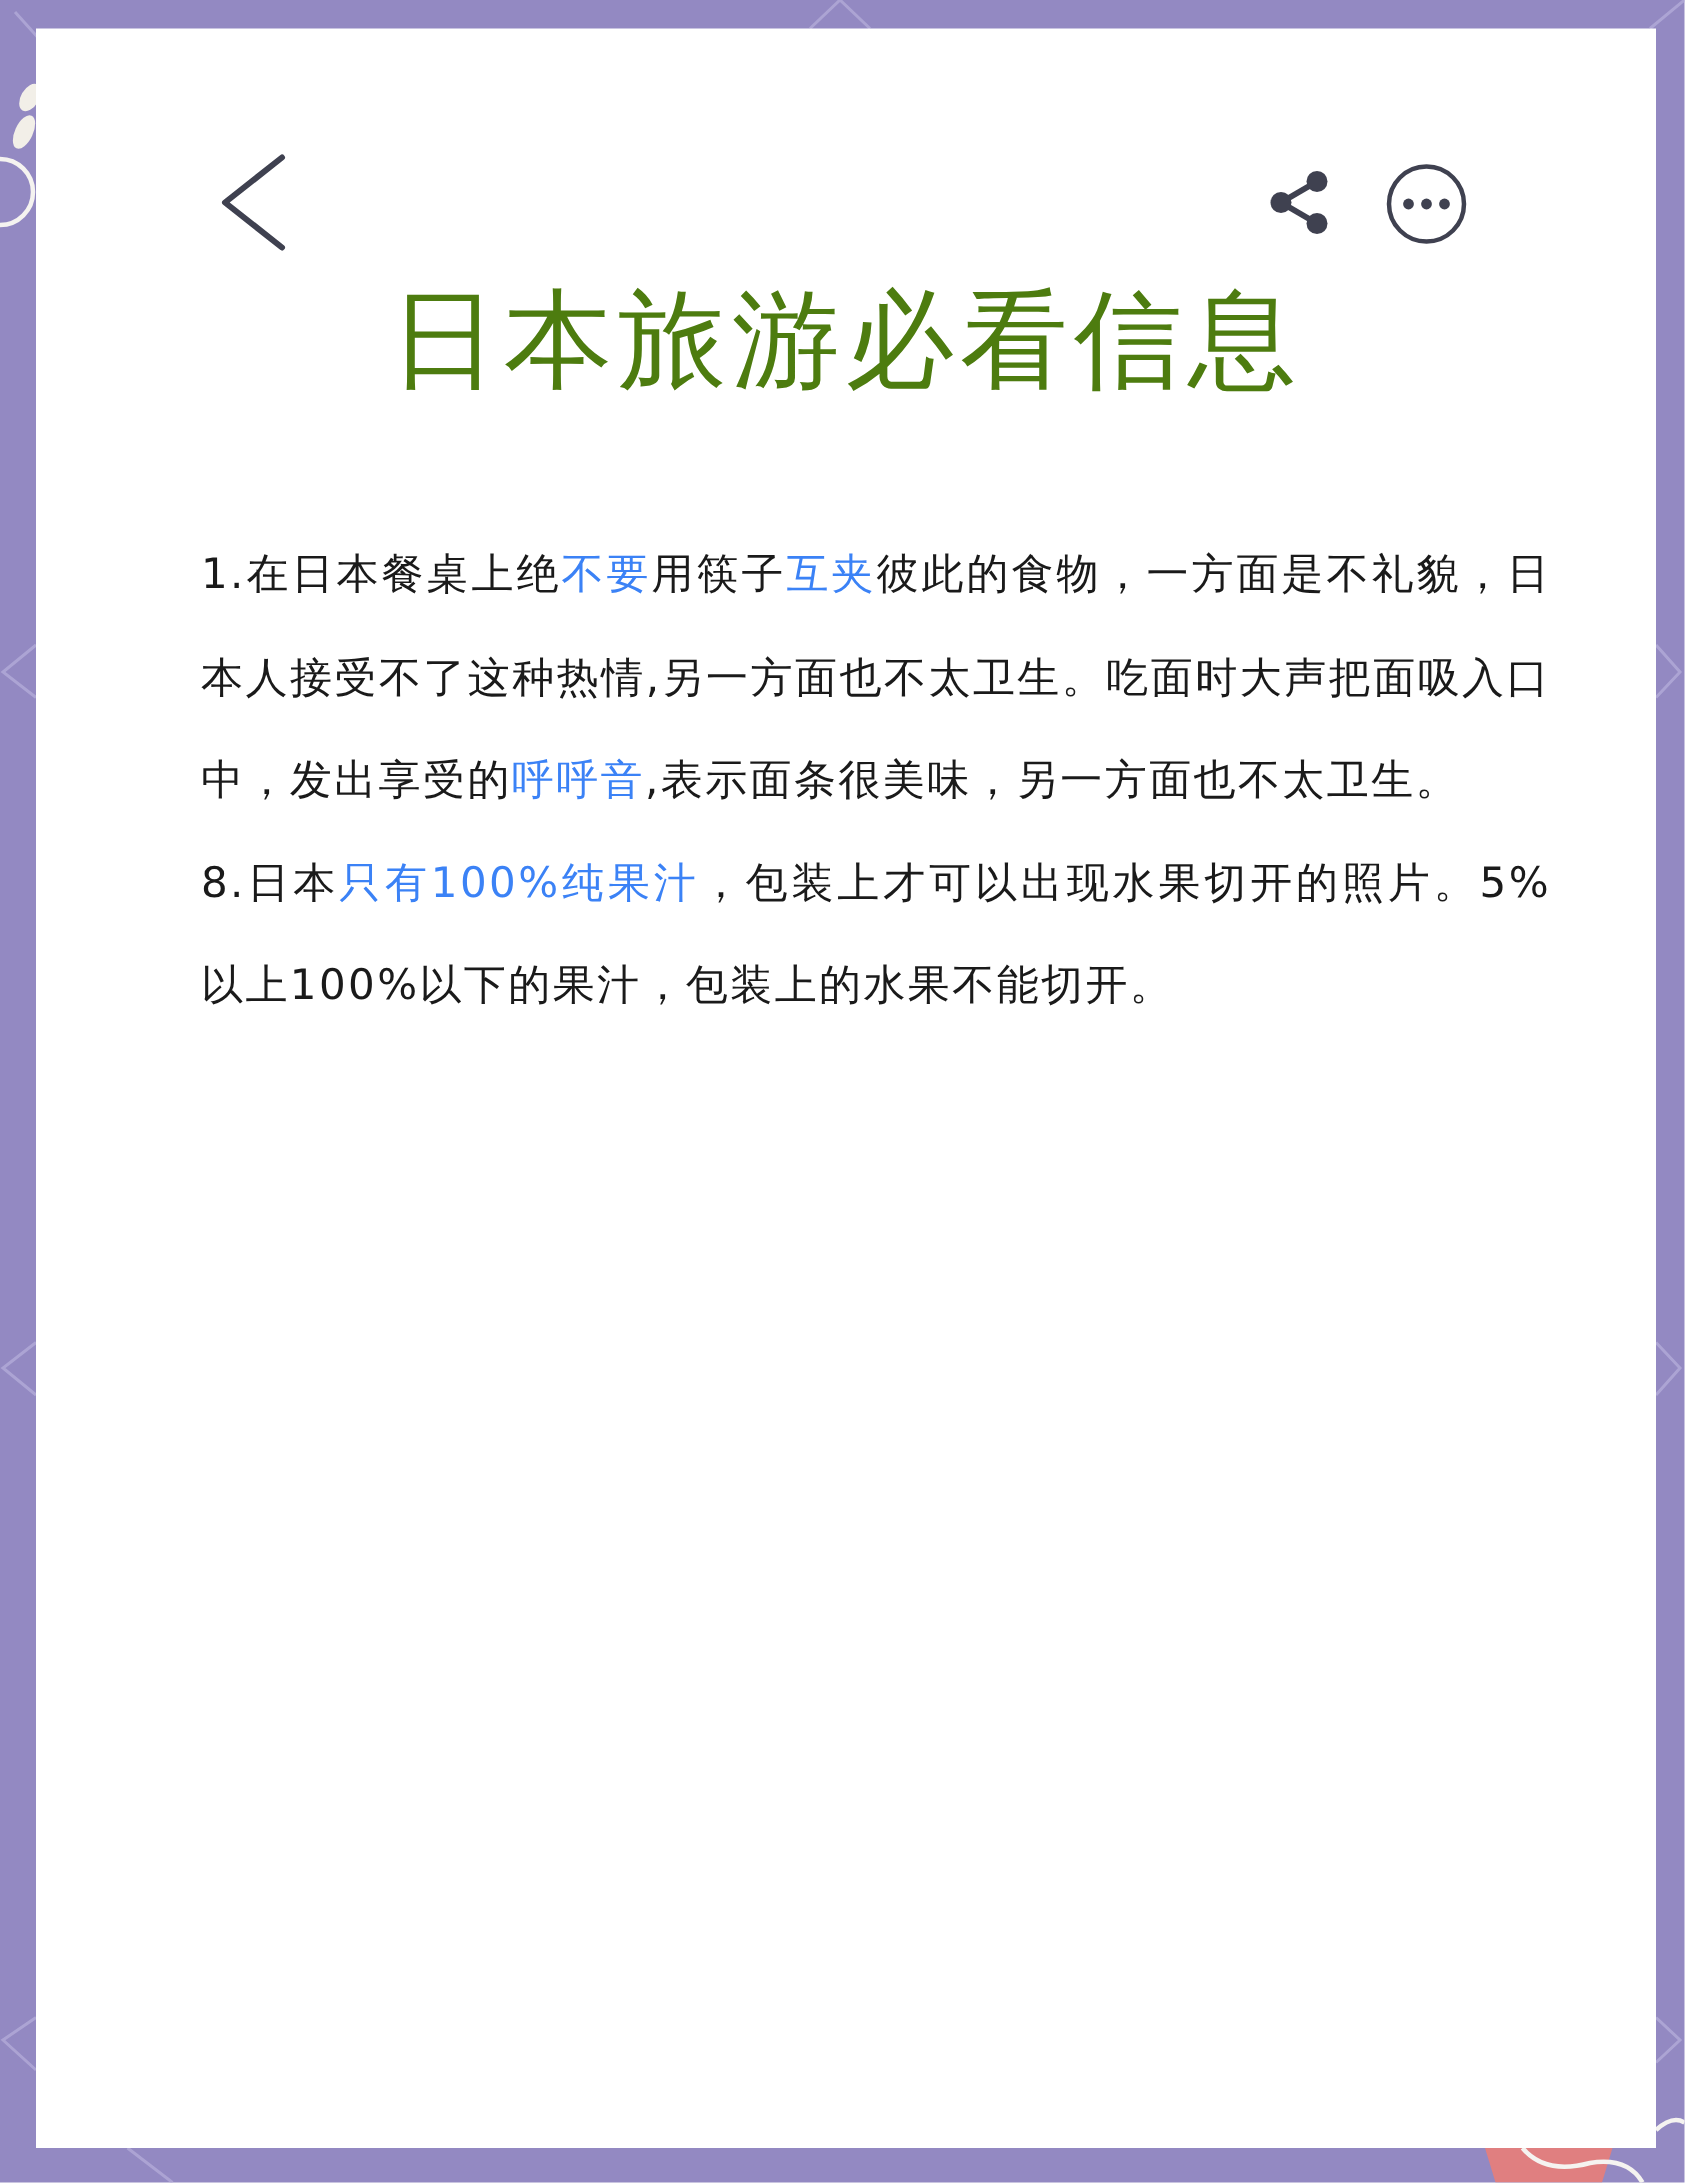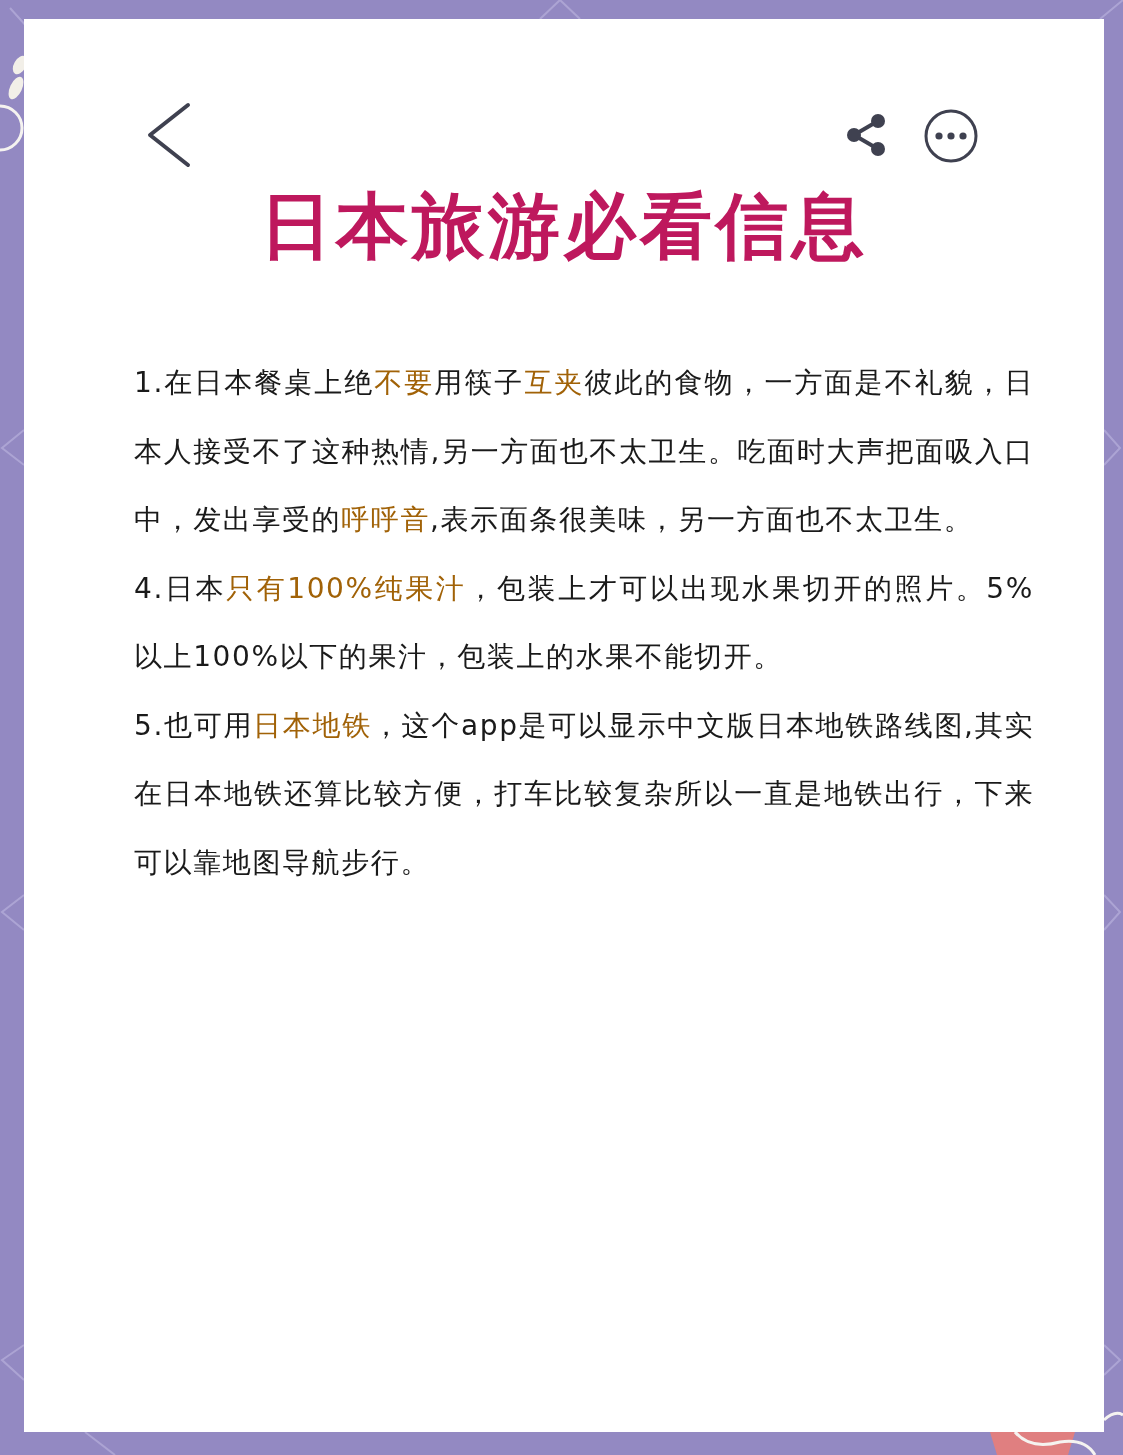--- a/index.html
+++ b/index.html
@@ -57,41 +57,41 @@
       height: 58px;
       cursor: pointer;
     }
     .title {
       position: absolute;
       left: 0;
       top: 162px;
       width: 100%;
       text-align: center;
       font-size: 72px;
-      font-weight: bold;
-      color: #be185d;
+      font-weight: normal;
+      color: #4d7c0f;
       letter-spacing: 4px;
       line-height: 90px;
     }
     .content {
       position: absolute;
       left: 110px;
       top: 330px;
       width: 900px;
       font-size: 28px;
       line-height: 68.5px;
       color: #1a1a1a;
       letter-spacing: 1.6px;
       text-align: justify;
     }
     .content p {
       margin: 0;
     }
     .hl {
-      color: #a16207;
+      color: #3b82f6;
     }
   </style>
 </head>
 <body>
 
 <svg class="deco" width="1123" height="1455" viewBox="0 0 1123 1455" style="left:0;top:0;">
   <g fill="none" stroke="#b3abd8" stroke-width="2" opacity="0.8">
     <polyline points="28,28 10,8"></polyline>
     <polyline points="560,0 540,19"></polyline>
     <polyline points="560,0 580,19"></polyline>
@@ -141,19 +141,16 @@
     </div>
   </div>
 
   <h1 class="title" style="margin:0;">日本旅游必看信息</h1>
 
   <div class="content">
     <p>
       <span>1.在日本餐桌上绝</span><span class="hl">不要</span><span>用筷子</span><span class="hl">互夹</span><span>彼此的食物，一方面是不礼貌，日本人接受不了这种热情,另一方面也不太卫生。吃面时大声把面吸入口中，发出享受的</span><span class="hl">呼呼音</span><span>,表示面条很美味，另一方面也不太卫生。</span>
     </p>
     <p>
-      <span>4.日本</span><span class="hl">只有100%纯果汁</span><span>，包装上才可以出现水果切开的照片。5%以上100%以下的果汁，包装上的水果不能切开。</span>
-    </p>
-    <p>
-      <span>5.也可用</span><span class="hl">日本地铁</span><span>，这个app是可以显示中文版日本地铁路线图,其实在日本地铁还算比较方便，打车比较复杂所以一直是地铁出行，下来可以靠地图导航步行。</span>
+      <span>8.日本</span><span class="hl">只有100%纯果汁</span><span>，包装上才可以出现水果切开的照片。5%以上100%以下的果汁，包装上的水果不能切开。</span>
     </p>
   </div>
 </div>
 
 </body></html>

